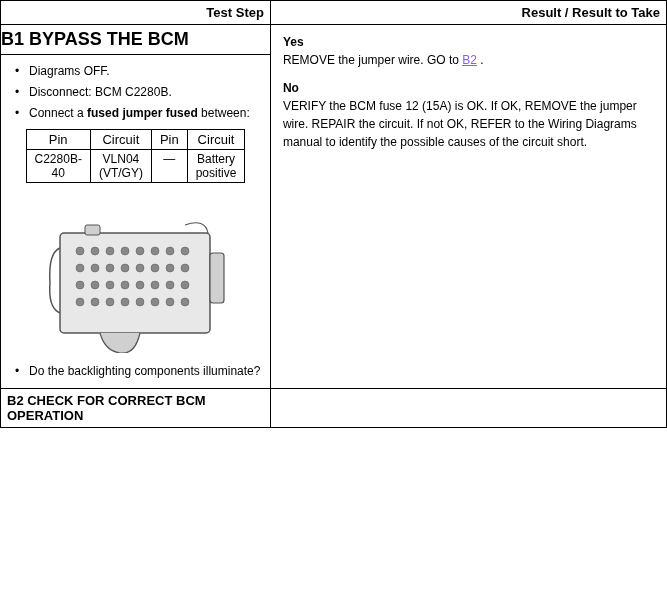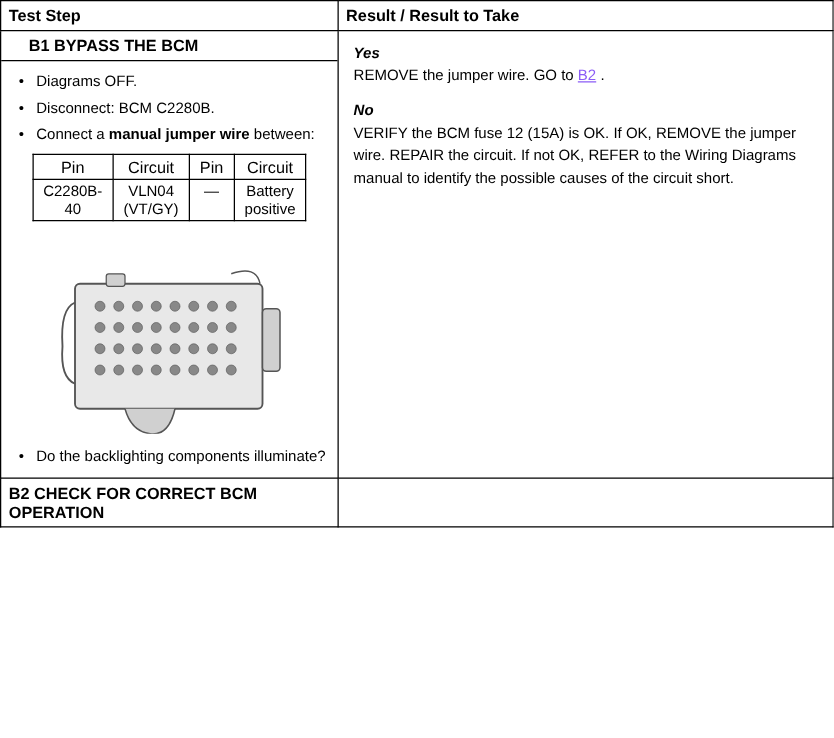--- a/index.html
+++ b/index.html
@@ -17,33 +17,33 @@
       border: 1px solid #000;
     }
 
     .main-table th, .main-table td {
       border: 1px solid #000;
       vertical-align: top;
       padding: 4px 6px;
     }
 
     .main-table th {
-      text-align: left;
+      text-align: right;
       background: #fff;
       font-weight: bold;
       font-size: 13px;
     }
 
     .col-test-step { width: 270px; }
     .col-result { width: 397px; }
 
     .section-header {
       font-weight: bold;
-      font-size: 13px;
-      padding: 4px 22px;
+      font-size: 18px;
+      padding: 4px 0;
       border-bottom: 1px solid #000;
     }
 
     .test-step-content {
       padding: 4px 6px;
     }
 
     .bullet-list {
       list-style: none;
       padding: 0;
@@ -86,21 +86,20 @@
       text-align: center;
     }
 
     .result-content {
       padding: 4px 6px;
       line-height: 1.5;
     }
 
     .result-label {
       font-weight: bold;
-      font-style: italic;
     }
 
     .link-blue {
       color: #8b5cf6;
       text-decoration: underline;
     }
 
     .bottom-section-header {
       font-weight: bold;
       font-size: 13px;
@@ -129,21 +128,21 @@
         <div class="section-header">B1 BYPASS THE BCM</div>
         <div class="test-step-content">
           <ul class="bullet-list">
             <li>
               <span>Diagrams OFF.</span>
             </li>
             <li>
               <span>Disconnect: BCM C2280B.</span>
             </li>
             <li>
-              <span>Connect a <strong>manual jumper wire</strong> between:</span>
+              <span>Connect a <strong>fused jumper fused</strong> between:</span>
             </li>
           </ul>
 
           <table class="inner-table">
             <thead>
               <tr>
                 <th>Pin</th>
                 <th>Circuit</th>
                 <th>Pin</th>
                 <th>Circuit</th>

